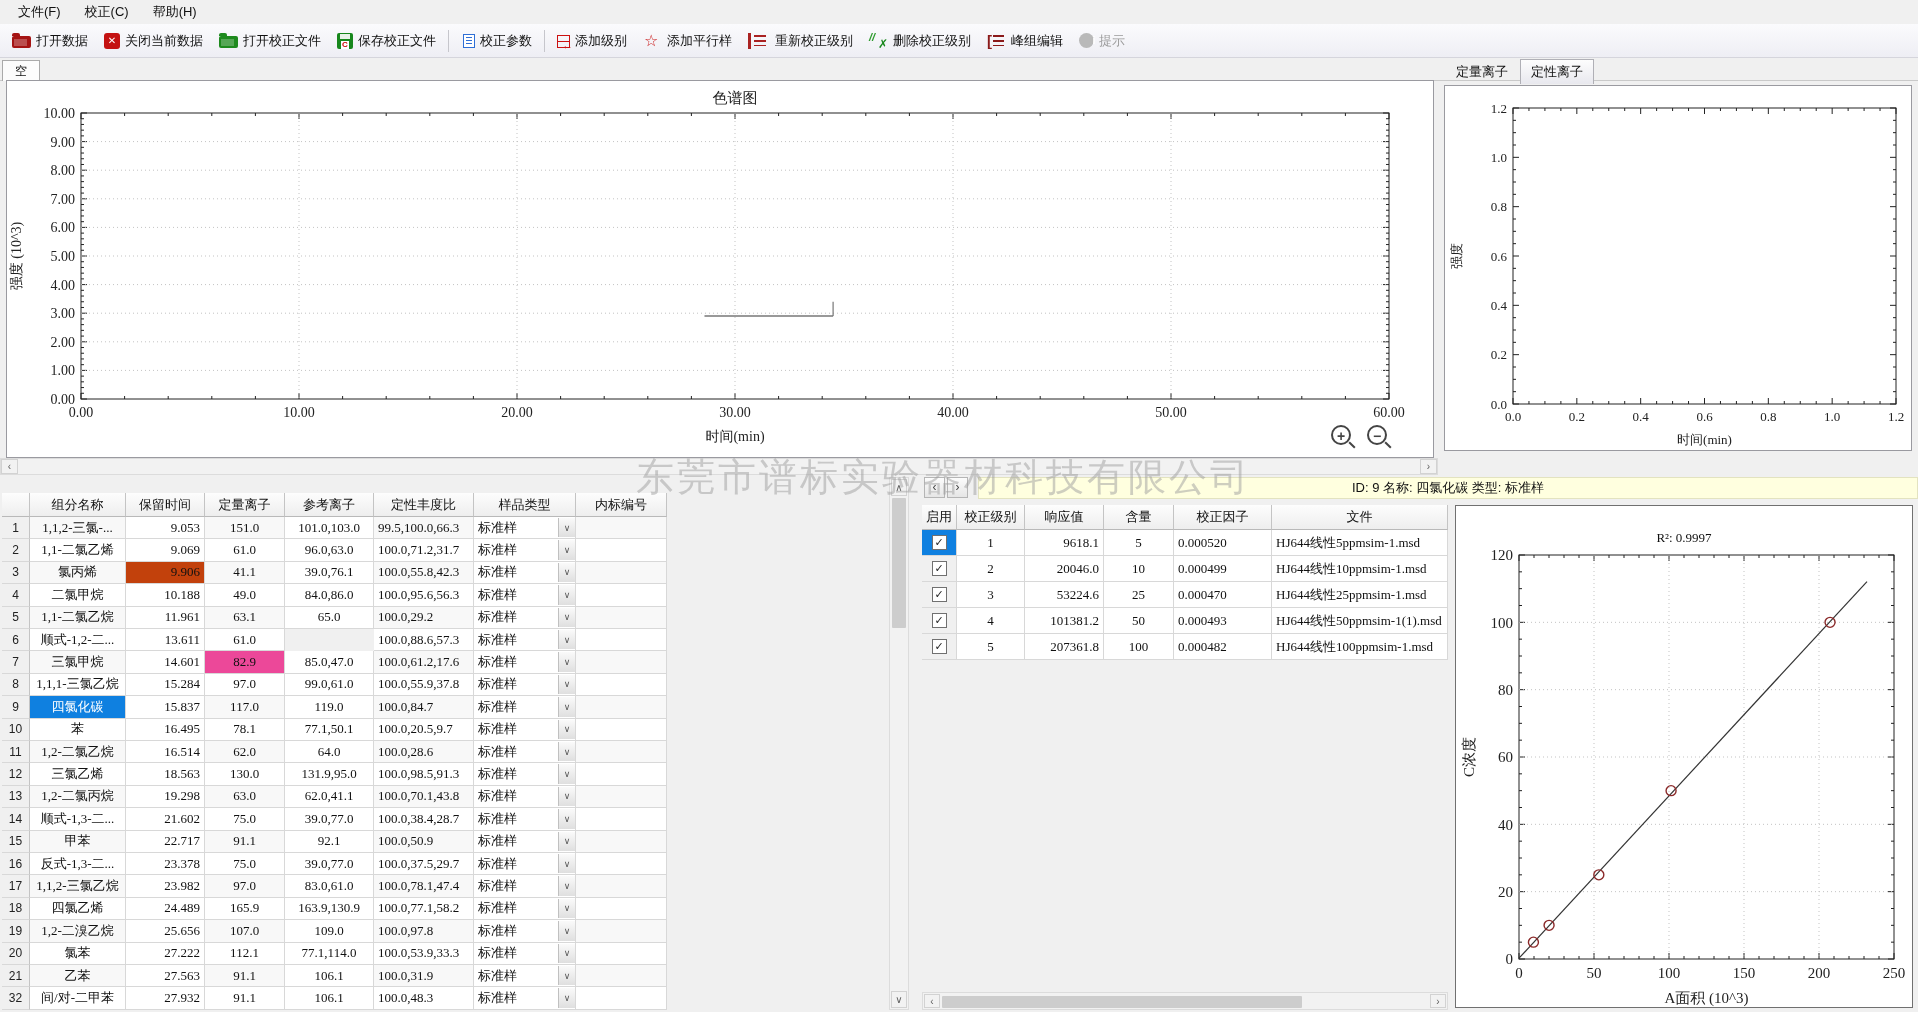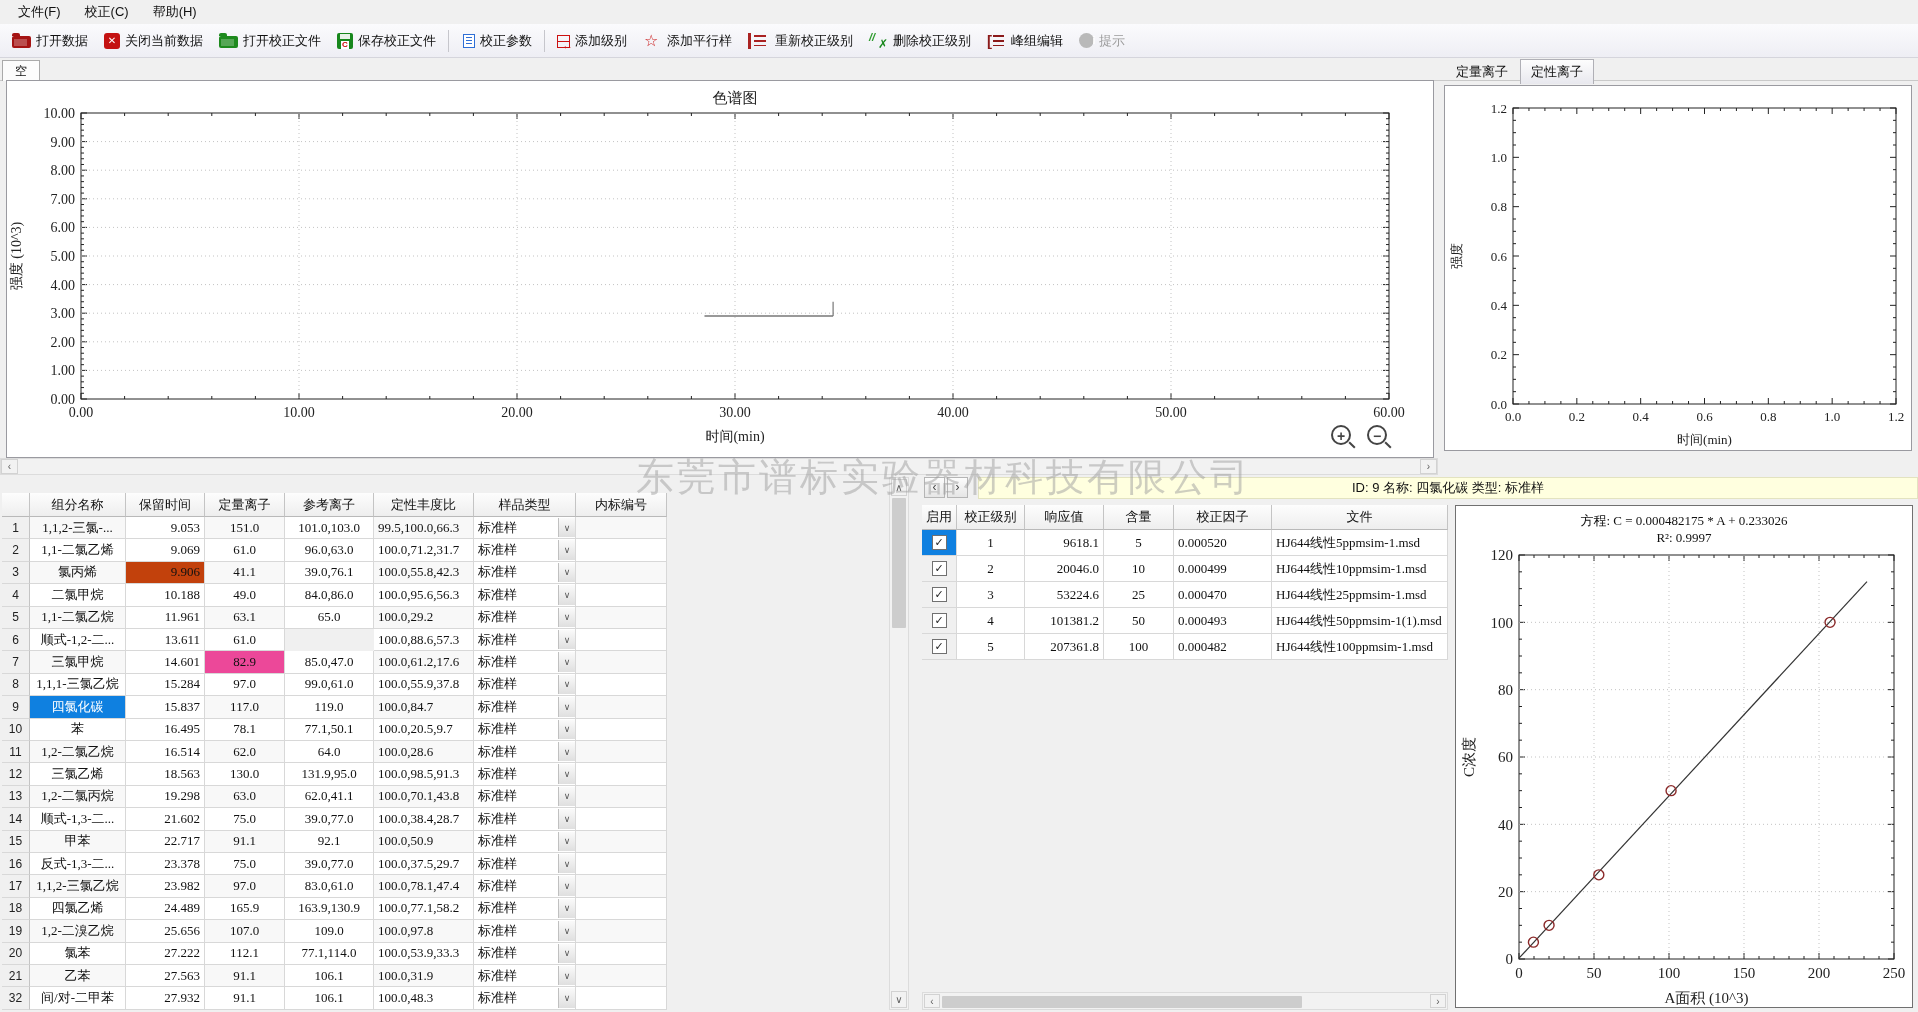--- a/index.html
+++ b/index.html
@@ -783,21 +783,20 @@
       <div class="tcell al-l" style="width: 176px; height: 26px; background: rgb(255, 255, 255);">HJ644线性100ppmsim-1.msd</div>
     </div>
   </div>
 <div class="abs sb" style="left:922px;top:992px;width:526px;height:18px;">
   <div class="sb-btn" style="left:1px;top:1px;width:16px;height:14px;">‹</div>
   <div class="sb-btn" style="right:1px;top:1px;width:16px;height:14px;">›</div>
   <div class="sb-thumb" style="left:19px;top:3px;width:360px;height:12px;"></div>
 </div>
 
 <div class="abs curve-panel">
-  <div class="eq-line" style="top:6px;">方程: C = 0.000482175 * A + 0.233026</div>
   <div class="eq-line" style="top:24px;">R²: 0.9997</div>
   <svg id="curve-svg" width="456" height="460" style="position:absolute;left:0;top:41px;">
       <rect x="63" y="8" width="375" height="404" fill="#fff" stroke="#222" stroke-width="1"></rect>
       <line x1="63" y1="412" x2="63" y2="406" stroke="#222"></line>
       <line x1="63" y1="8" x2="63" y2="14" stroke="#222"></line>
       <text x="63" y="431" text-anchor="middle" font-size="15">0</text>
       <line x1="78" y1="412" x2="78" y2="409" stroke="#222"></line>
       <line x1="78" y1="8" x2="78" y2="11" stroke="#222"></line>
       <line x1="93" y1="412" x2="93" y2="409" stroke="#222"></line>
       <line x1="93" y1="8" x2="93" y2="11" stroke="#222"></line>

